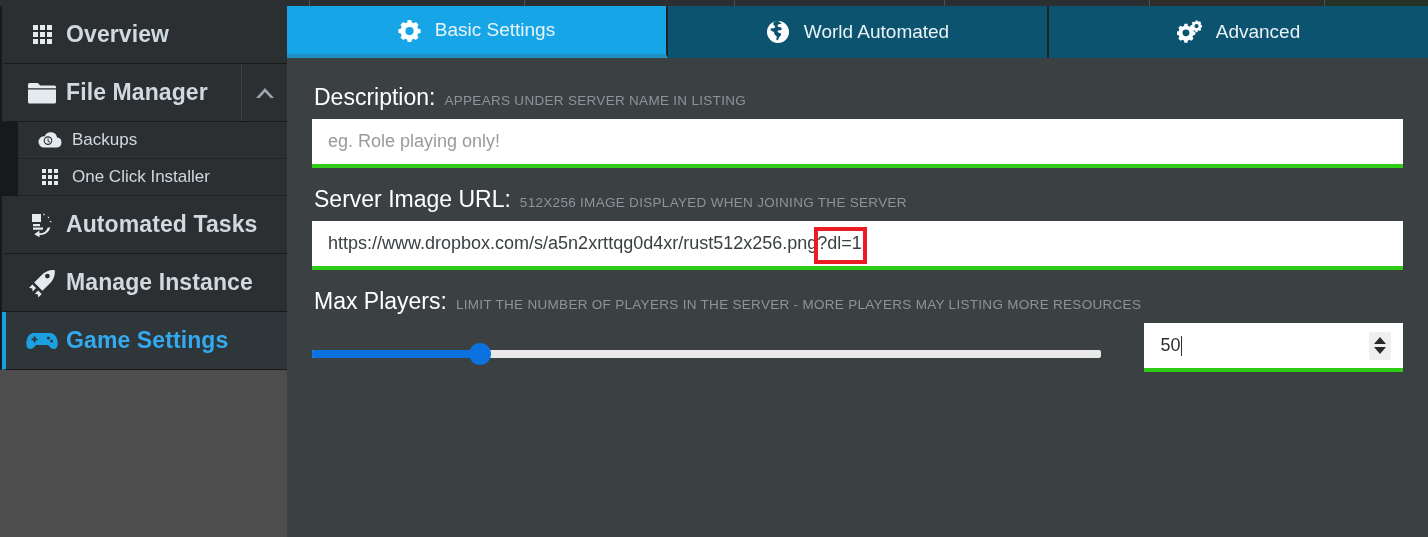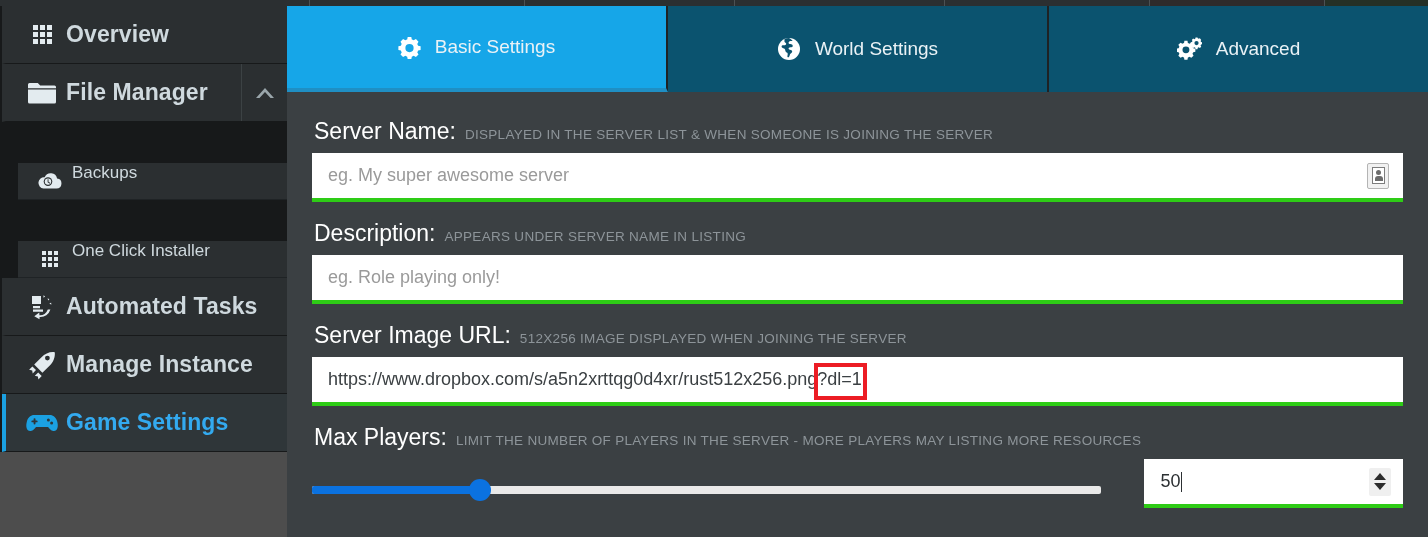--- a/index.html
+++ b/index.html
@@ -91,27 +91,27 @@
     width: 46px; height: 100%;
     display: flex;
     align-items: center;
     justify-content: center;
     border-left: 1px solid #3c4244;
     color: #9aa6ab;
   }
 
   .sub-item {
     display: flex;
+    align-items: center;
     height: 37px;
     background: #2b2f31;
     border-bottom: 1px solid #1f2325;
     margin-left: 16px;
     padding-left: 10px;
     cursor: pointer;
-    margin-top: 41px;
   }
   .sub-item .ico {
     width: 44px;
     min-width: 44px;
     display: flex;
     align-items: center;
     justify-content: center;
     color: #e3ebef;
   }
   .sub-item .lbl {
@@ -129,21 +129,21 @@
     position: absolute;
     top: 6px; left: 287px;
     width: 1141px;
     height: 531px;
     background: #3b4043;
   }
 
   
   .tabs {
     display: flex;
-    height: 86px;
+    height: 52px;
     width: 1141px;
     background: #1e2224;
   }
   .tab {
     flex: 1 1 0;
     display: flex;
     align-items: center;
     justify-content: center;
     gap: 14px;
     background: #0b536f;
@@ -464,48 +464,36 @@
         <span>Basic Settings</span>
       </div>
 
       <div class="tab">
         <span class="tico">
           <svg width="24" height="24" viewBox="0 0 24 24" fill="currentColor">
             <circle cx="12" cy="12" r="11"></circle>
             <path d="M7.5 3.2c-.4 1.6.4 2.1 1.3 2.9.8.7.3 1.8-.8 2.1-1 .3-2.4-.3-3.2.6-.7.8.2 2.2 1.4 2.4 1.4.2 2.1 1 2.1 2.2 0 1.4 1.2 1.6 2 2.4.7.7.4 2.2.1 3.3-.2.9.6 1.6 1.3 1.1.9-.7.9-2.1 1.5-3.1.6-1 2-1.5 2-2.7 0-1.2-1.3-1.3-2.3-1.6-1-.2-1.8-1.2-1-2 .8-.9 2.3-.3 3.3-.9.9-.5.6-1.9-.2-2.4-1-.6-2.4-.2-3.2-1-.7-.8.1-2 1.1-2.3.9-.3 2.1.2 2.7-.5A10.9 10.9 0 0 0 12 1c-1.6 0-3.1.4-4.5 1.1z" fill="#0b536f"></path>
           </svg>
         </span>
-        <span>World Settings</span>
+        <span>World Automated</span>
       </div>
 
       <div class="tab">
         <span class="tico">
           <svg width="25" height="24" viewBox="0 0 26 24" fill="currentColor">
             <path d="M11.4 6.5H8.2l-.4 2.2c-.6.2-1.1.4-1.6.8l-2-1.1-2.3 2.3 1.1 2c-.3.5-.6 1-.8 1.6l-2.2.4v3.2l2.2.4c.2.6.4 1.1.8 1.6l-1.1 2 2.3 2.3 2-1.1c.5.3 1 .6 1.6.8l.4 2.2h3.2l.4-2.2c.6-.2 1.1-.4 1.6-.8l2 1.1 2.3-2.3-1.1-2c.3-.5.6-1 .8-1.6l2.2-.4v-3.2l-2.2-.4a6.7 6.7 0 0 0-.8-1.6l1.1-2-2.3-2.3-2 1.1a6.7 6.7 0 0 0-1.6-.8l-.4-2.2zM9.8 12.3a3.6 3.6 0 1 1 0 7.2 3.6 3.6 0 0 1 0-7.2z" transform="translate(-0.5,-3)"></path>
             <path d="M21.3 0h-2l-.3 1.4c-.4.1-.7.3-1 .5l-1.2-.7-1.4 1.4.7 1.2c-.2.3-.4.6-.5 1l-1.4.3v2l1.4.3c.1.4.3.7.5 1l-.7 1.2 1.4 1.4 1.2-.7c.3.2.6.4 1 .5l.3 1.4h2l.3-1.4c.4-.1.7-.3 1-.5l1.2.7 1.4-1.4-.7-1.2c.2-.3.4-.6.5-1l1.4-.3v-2l-1.4-.3a4 4 0 0 0-.5-1l.7-1.2L23.8.7l-1.2.7a4 4 0 0 0-1-.5L21.3 0zm-1 3.6a2.2 2.2 0 1 1 0 4.4 2.2 2.2 0 0 1 0-4.4z"></path>
           </svg>
         </span>
         <span>Advanced</span>
       </div>
     </nav>
 
     <div class="form">
 
-      <div class="field">
-        <div class="flabel">
-          <span class="main">Server Name:</span>
-          <span class="hint">DISPLAYED IN THE SERVER LIST &amp; WHEN SOMEONE IS JOINING THE SERVER</span>
-        </div>
-        <div class="inputbox">
-          <span class="val ph">eg. My super awesome server</span>
-          <span class="contact-ico">
-              <span class="card"></span>
-            </span>
-        </div>
-      </div>
 
       <div class="field">
         <div class="flabel">
           <span class="main">Description:</span>
           <span class="hint">APPEARS UNDER SERVER NAME IN LISTING</span>
         </div>
         <div class="inputbox">
           <span class="val ph">eg. Role playing only!</span>
         </div>
       </div>

